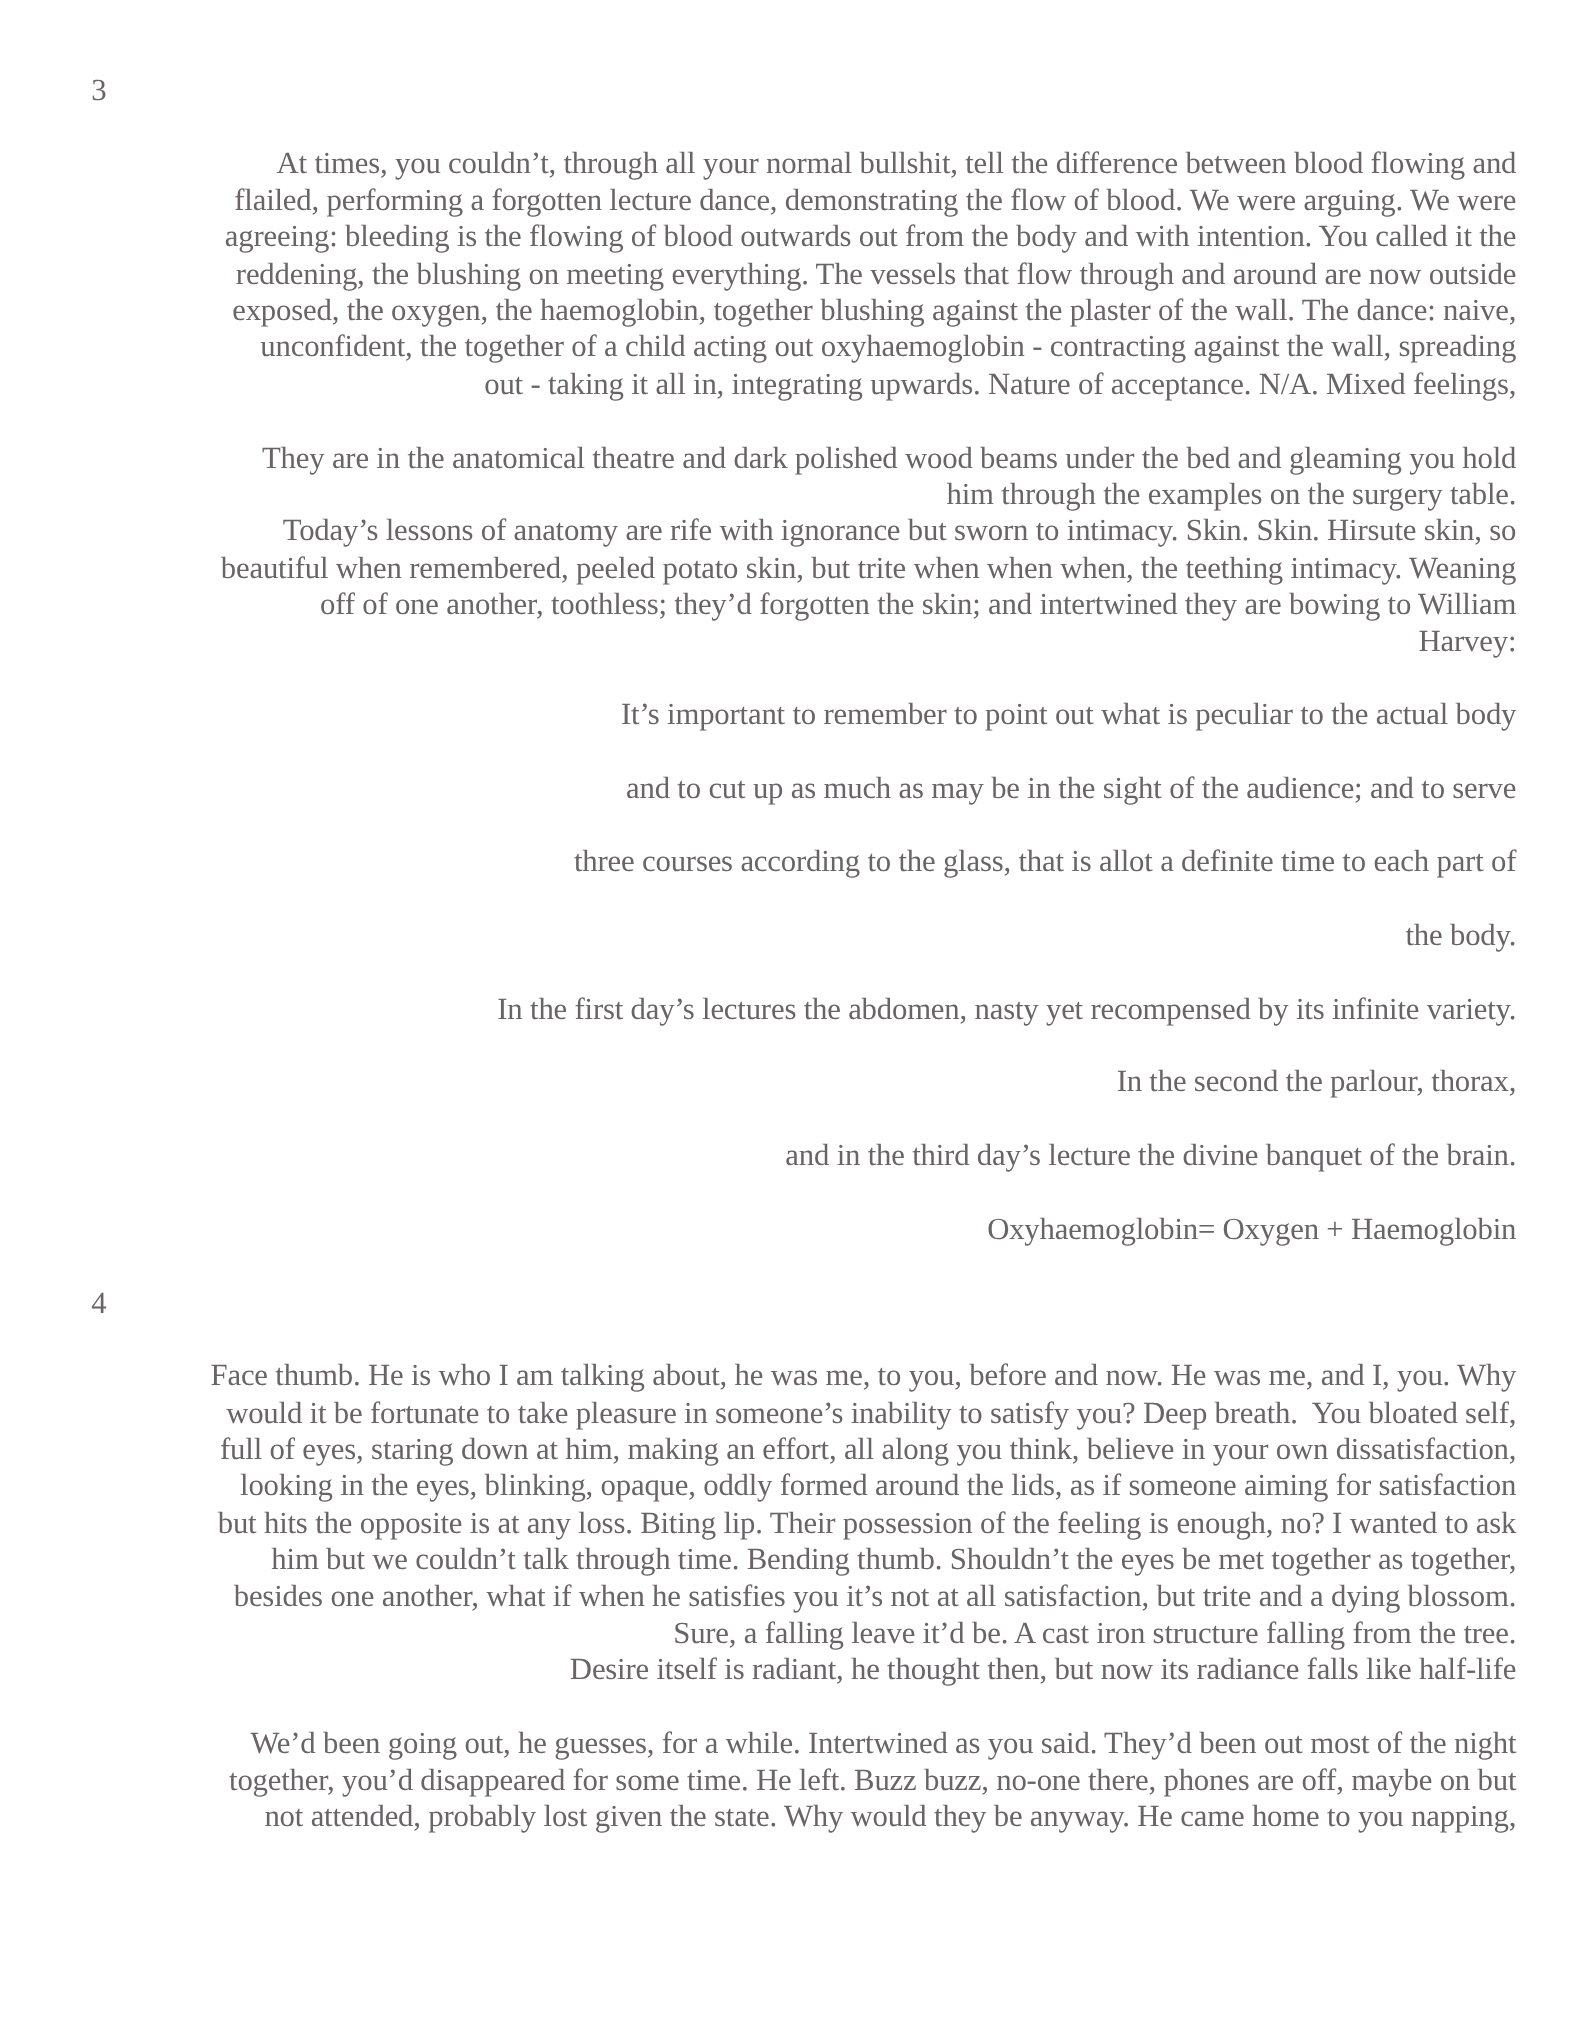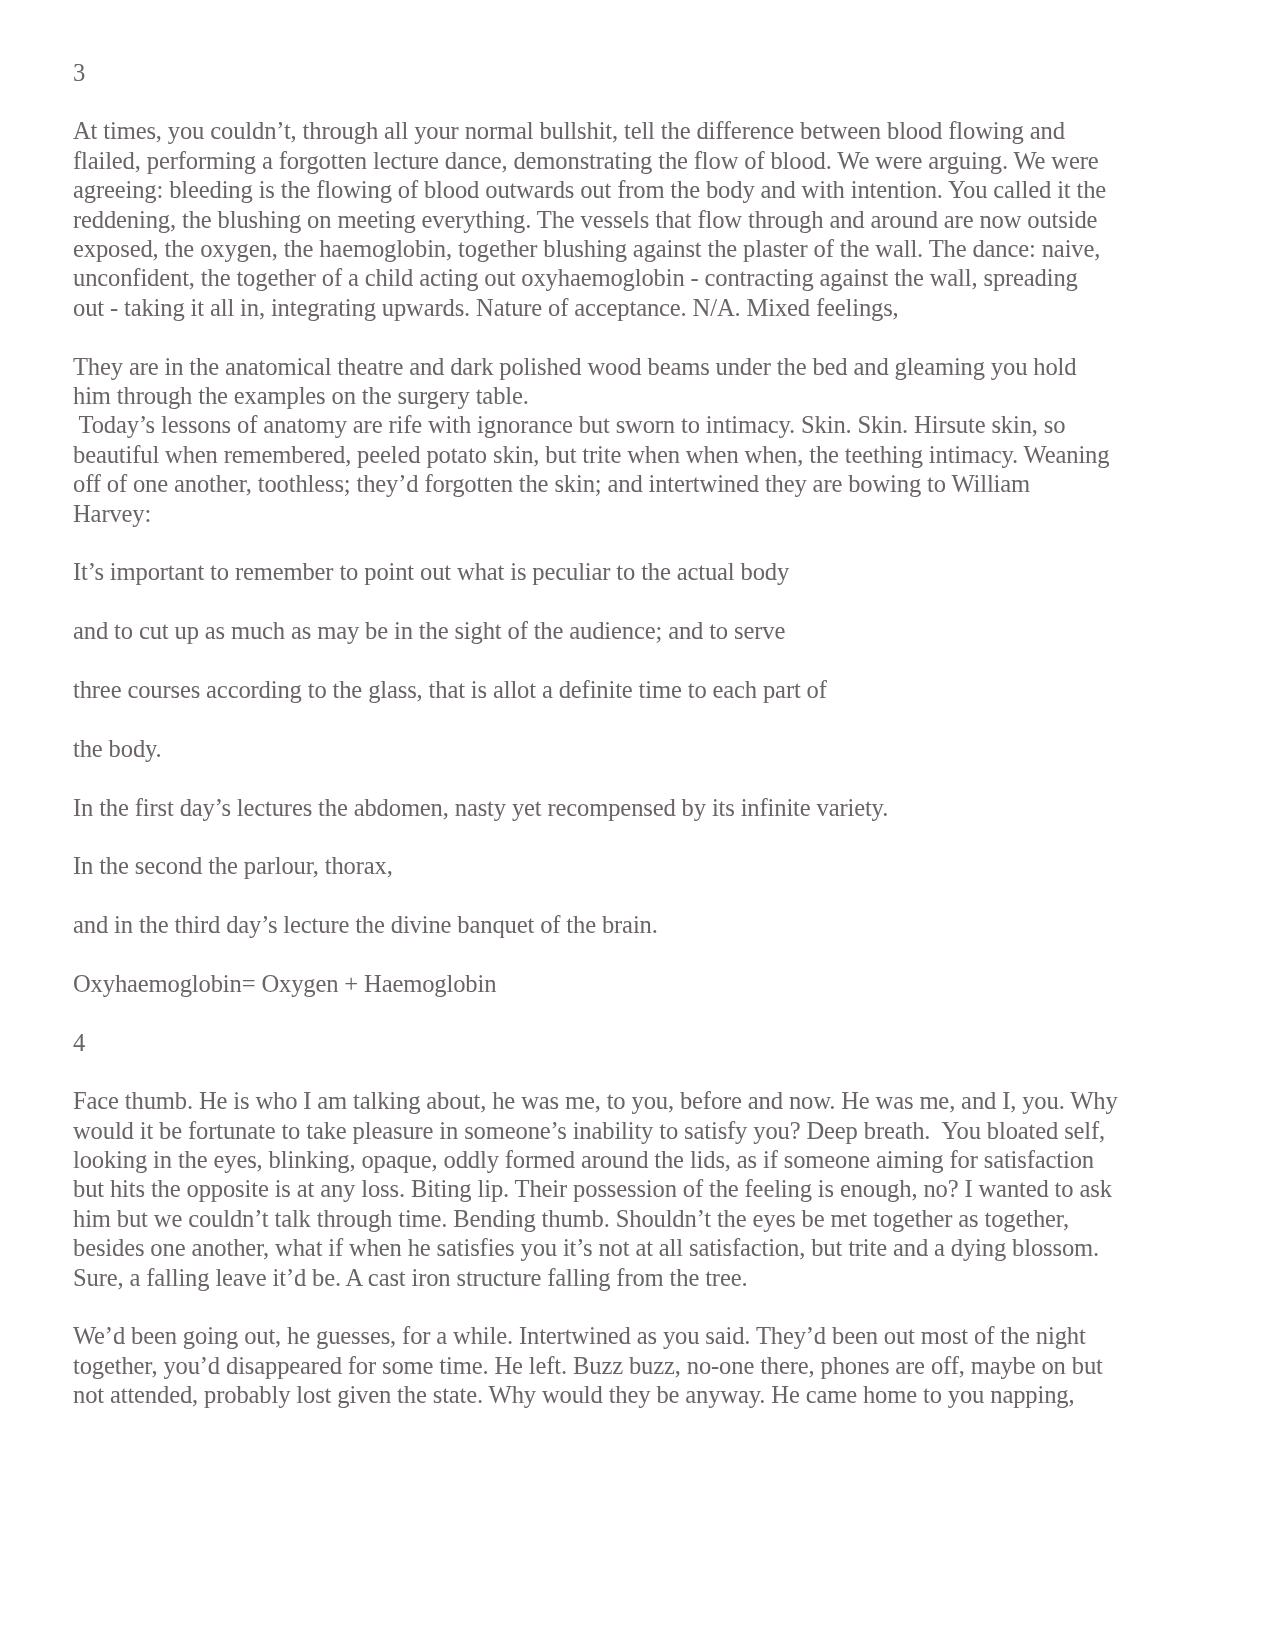--- a/index.html
+++ b/index.html
@@ -27,20 +27,21 @@
     .pnum {
       margin: 0;
       height: 29px;
     }
     .para {
       margin: 0;
     }
     .line {
       display: block;
       white-space: nowrap;
+      text-align: right;
     }
     .gap-1 { height: 29.4px; }
     .spaced .line { margin-bottom: 29.4px; }
   </style>
 </head>
 <body>
 
 <div class="page">
 
   <p class="pnum">3</p>
@@ -77,25 +78,27 @@
     <span class="line">and in the third day’s lecture the divine banquet of the brain.</span>
     <span class="line">Oxyhaemoglobin= Oxygen + Haemoglobin</span>
   </div>
 
   <p class="pnum">4</p>
   <div class="gap-1"></div>
 
   <p class="para">
     <span class="line">Face thumb. He is who I am talking about, he was me, to you, before and now. He was me, and I, you. Why</span>
     <span class="line" style="white-space:pre;">would it be fortunate to take pleasure in someone’s inability to satisfy you? Deep breath.  You bloated self,</span>
+    <span class="line">full of eyes, staring down at him, making an effort, all along you think, believe in your own dissatisfaction,</span>
     <span class="line">looking in the eyes, blinking, opaque, oddly formed around the lids, as if someone aiming for satisfaction</span>
     <span class="line">but hits the opposite is at any loss. Biting lip. Their possession of the feeling is enough, no? I wanted to ask</span>
     <span class="line">him but we couldn’t talk through time. Bending thumb. Shouldn’t the eyes be met together as together,</span>
     <span class="line">besides one another, what if when he satisfies you it’s not at all satisfaction, but trite and a dying blossom.</span>
     <span class="line">Sure, a falling leave it’d be. A cast iron structure falling from the tree.</span>
+    <span class="line">Desire itself is radiant, he thought then, but now its radiance falls like half-life</span>
   </p>
   <div class="gap-1"></div>
 
   <p class="para">
     <span class="line">We’d been going out, he guesses, for a while. Intertwined as you said. They’d been out most of the night</span>
     <span class="line">together, you’d disappeared for some time. He left. Buzz buzz, no-one there, phones are off, maybe on but</span>
     <span class="line">not attended, probably lost given the state. Why would they be anyway. He came home to you napping,</span>
   </p>
 
 </div>

